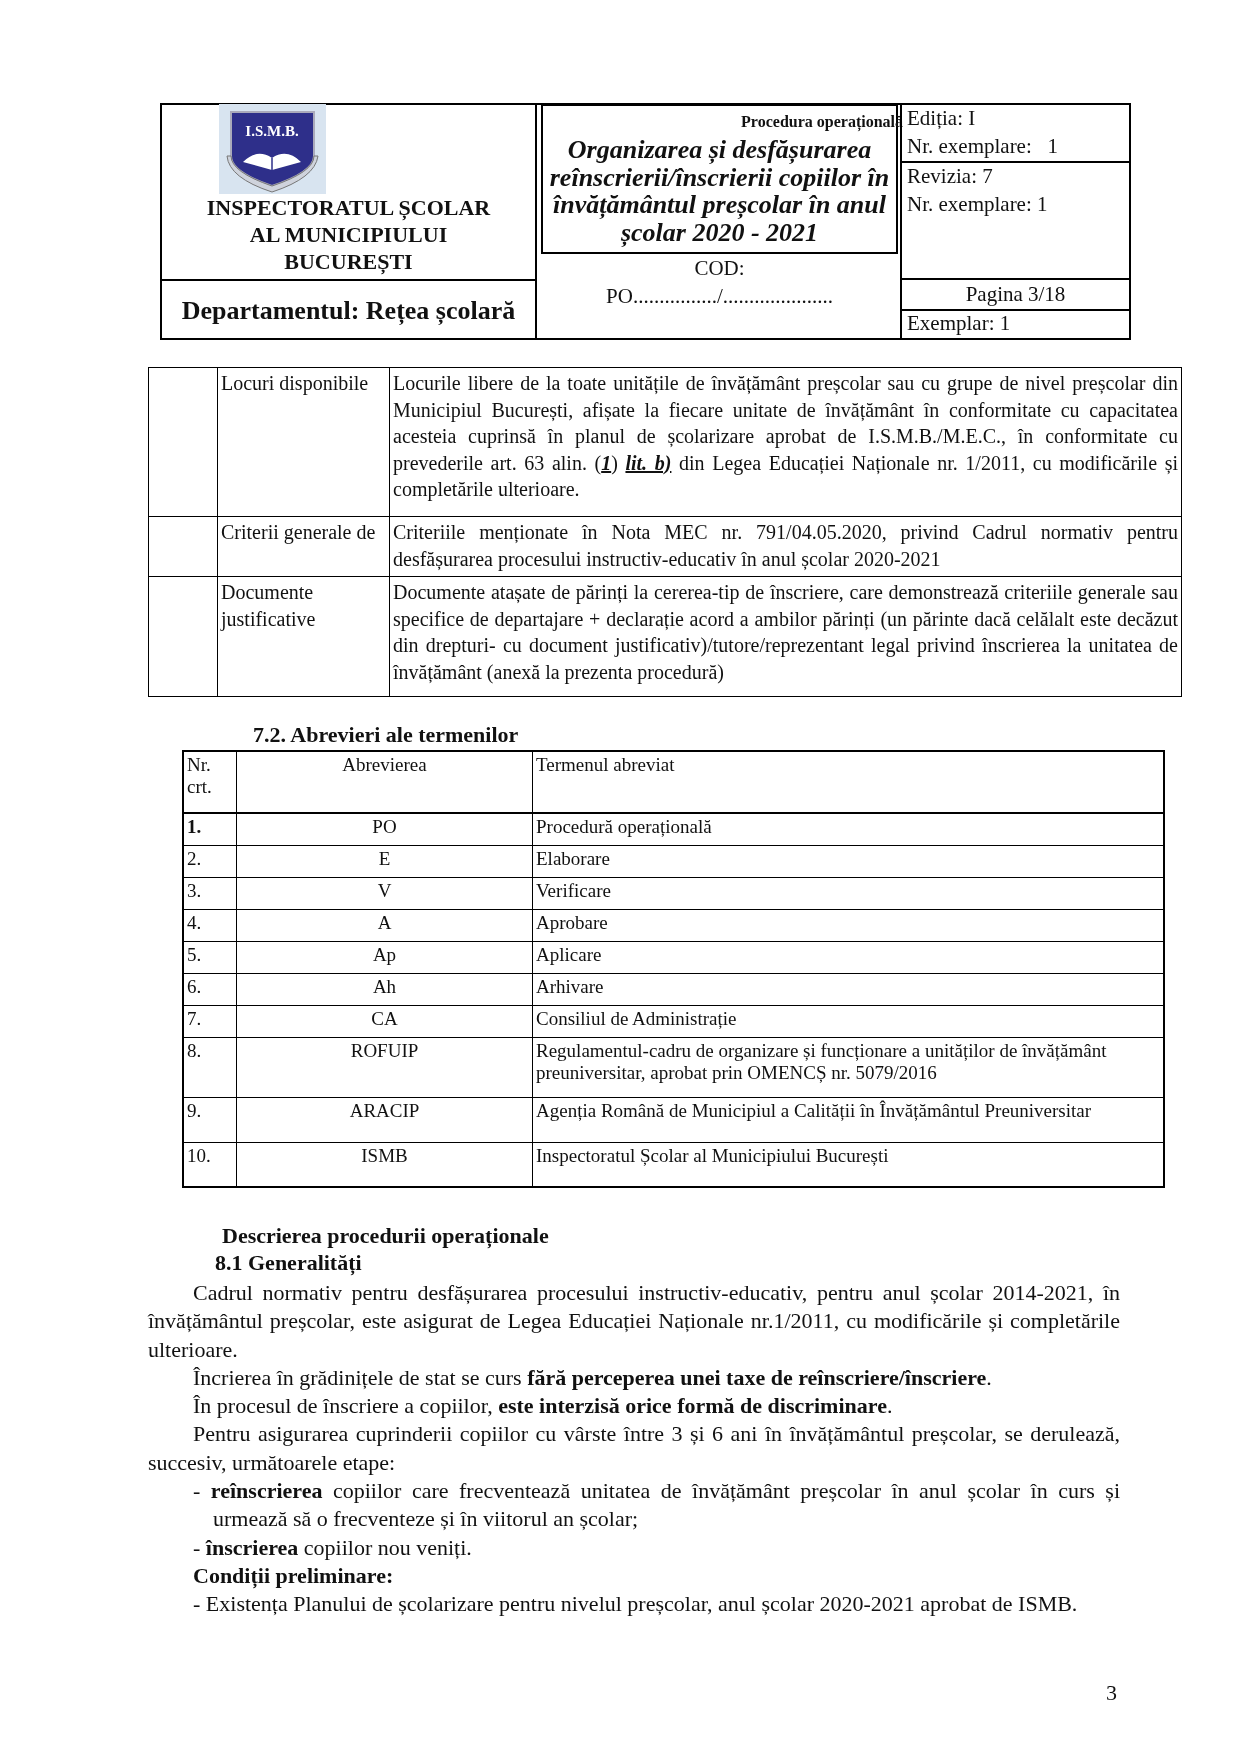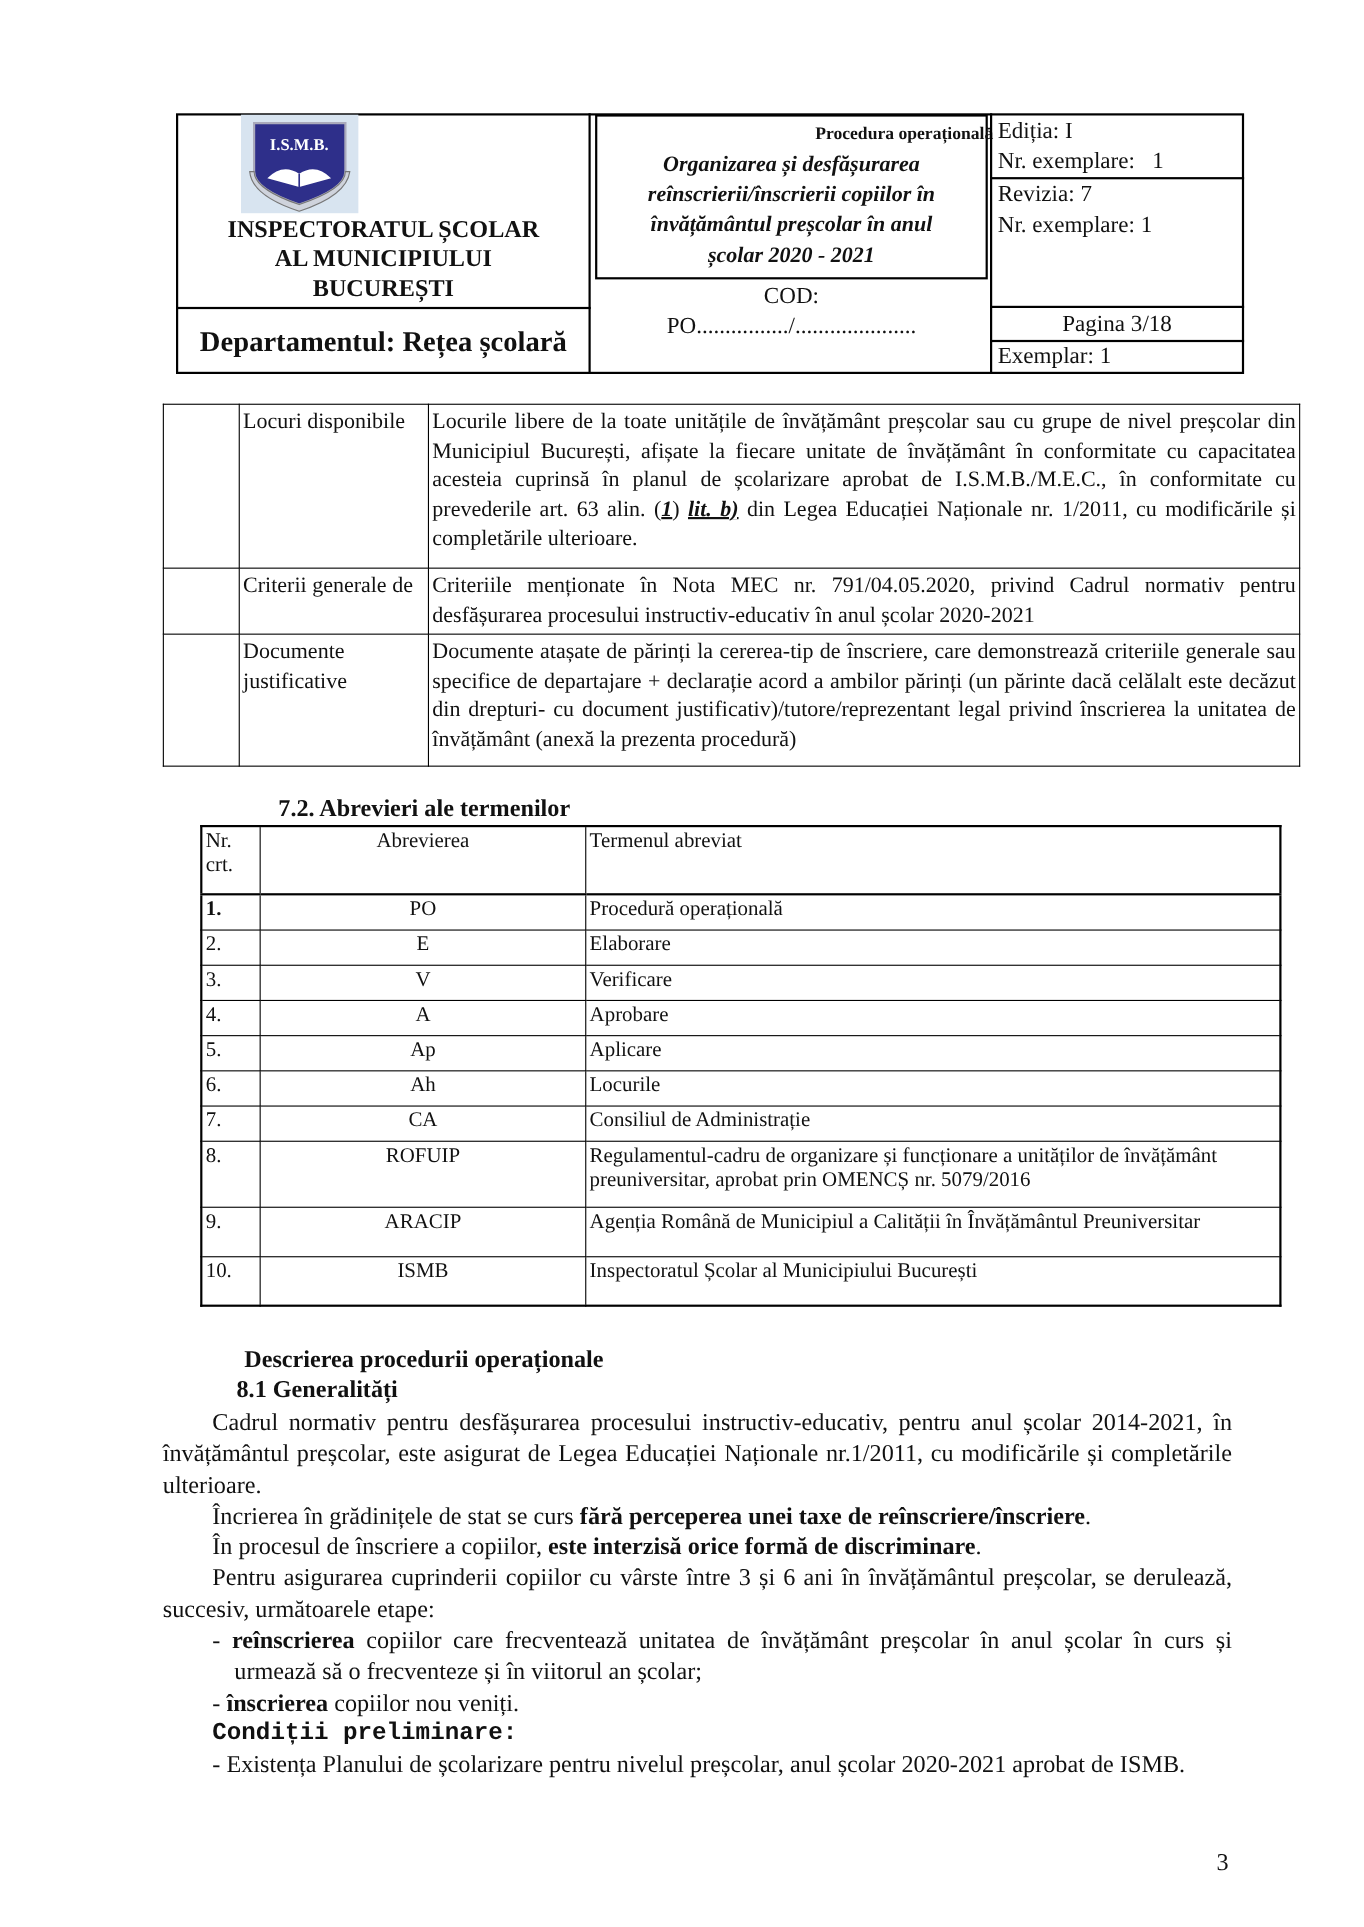--- a/index.html
+++ b/index.html
@@ -12,21 +12,21 @@
   
   .hdr-outer { left: 160px; top: 103px; width: 971px; height: 237px; border: 2px solid #000; box-sizing: border-box; }
   .hdr-left { left: 160px; top: 103px; width: 377px; height: 237px; box-sizing: border-box; border-right: 2px solid #000; }
   .hdr-left-top { left: 160px; top: 103px; width: 377px; height: 178px; border-bottom: 2px solid #000; box-sizing: border-box; }
   .logo { left: 219px; top: 104px; width: 107px; height: 90px; }
   .inst-name { left: 162px; top: 194px; width: 373px; text-align: center; font-weight: bold; font-size: 22px; line-height: 27px; }
   .dept { left: 162px; top: 296px; width: 373px; text-align: center; font-weight: bold; font-size: 26px; }
 
   .hdr-mid-box { left: 541px; top: 104px; width: 357px; height: 150px; border: 2px solid #000; box-sizing: border-box; }
   .proc-title { left: 543px; top: 108px; width: 360px; text-align: right; font-weight: bold; font-size: 16px; line-height: 27px; }
-  .proc-sub { left: 543px; top: 136px; width: 353px; text-align: center; font-weight: bold; font-style: italic; font-size: 20px; line-height: 27.5px; }
+  .proc-sub { left: 543px; top: 136px; width: 353px; text-align: center; font-weight: bold; font-style: italic; font-size: 26px; line-height: 27.5px; }
   .cod-label { left: 541px; top: 256px; width: 357px; text-align: center; font-size: 21px; }
   .cod-value { left: 541px; top: 284px; width: 357px; text-align: center; font-size: 21px; }
 
   .hdr-right { left: 900px; top: 103px; width: 231px; height: 237px; border-left: 2px solid #000; box-sizing: border-box; }
   .hr-line { height: 0; border-top: 2px solid #000; }
   .right-text { font-size: 21px; line-height: 28px; }
 
   
   table { border-collapse: collapse; }
   .def-table { left: 148px; top: 367px; width: 1034px; }
@@ -54,21 +54,21 @@
   .abbr-table tr.first td { border-top: 2.5px solid #000; }
   .abbr-table .bold { font-weight: bold; }
 
   
   .h-desc { left: 222px; top: 1223px; font-weight: bold; font-size: 22px; }
   .h-81 { left: 215px; top: 1250px; font-weight: bold; font-size: 22px; }
   .body-text { left: 148px; top: 1279px; width: 972px; font-size: 22px; line-height: 28.3px; }
   .para { margin: 0; text-align: justify; }
   .indent { text-indent: 45px; }
   .dash-item { padding-left: 65px; text-indent: -20px; margin: 0; text-align: justify; }
-  .cond { margin: 0 0 0 45px; font-weight: bold; font-family: Liberation Mono, monospace; }
+  .cond { margin: 0 0 0 45px; font-weight: bold; }
   b { font-weight: bold; }
 
   .page-num { left: 1106px; top: 1680px; font-size: 22px; }
 </style>
 </head>
 <body>
 
 <div class="abs hdr-outer"></div>
 <div class="abs hdr-left"></div>
 <div class="abs hdr-left-top"></div>
@@ -165,21 +165,21 @@
       <td class="te">Aprobare</td>
     </tr>
     <tr class="r">
       <td class="nr">5.</td>
       <td class="ab">Ap</td>
       <td class="te">Aplicare</td>
     </tr>
     <tr class="r">
       <td class="nr">6.</td>
       <td class="ab">Ah</td>
-      <td class="te">Locurile</td>
+      <td class="te">Arhivare</td>
     </tr>
     <tr class="r">
       <td class="nr">7.</td>
       <td class="ab">CA</td>
       <td class="te">Consiliul de Administrație</td>
     </tr>
     <tr class="r2">
       <td class="nr">8.</td>
       <td class="ab">ROFUIP</td>
       <td class="te">Regulamentul-cadru de organizare și funcționare a unităților de învățământ preuniversitar, aprobat prin OMENCȘ nr. 5079/2016</td>

